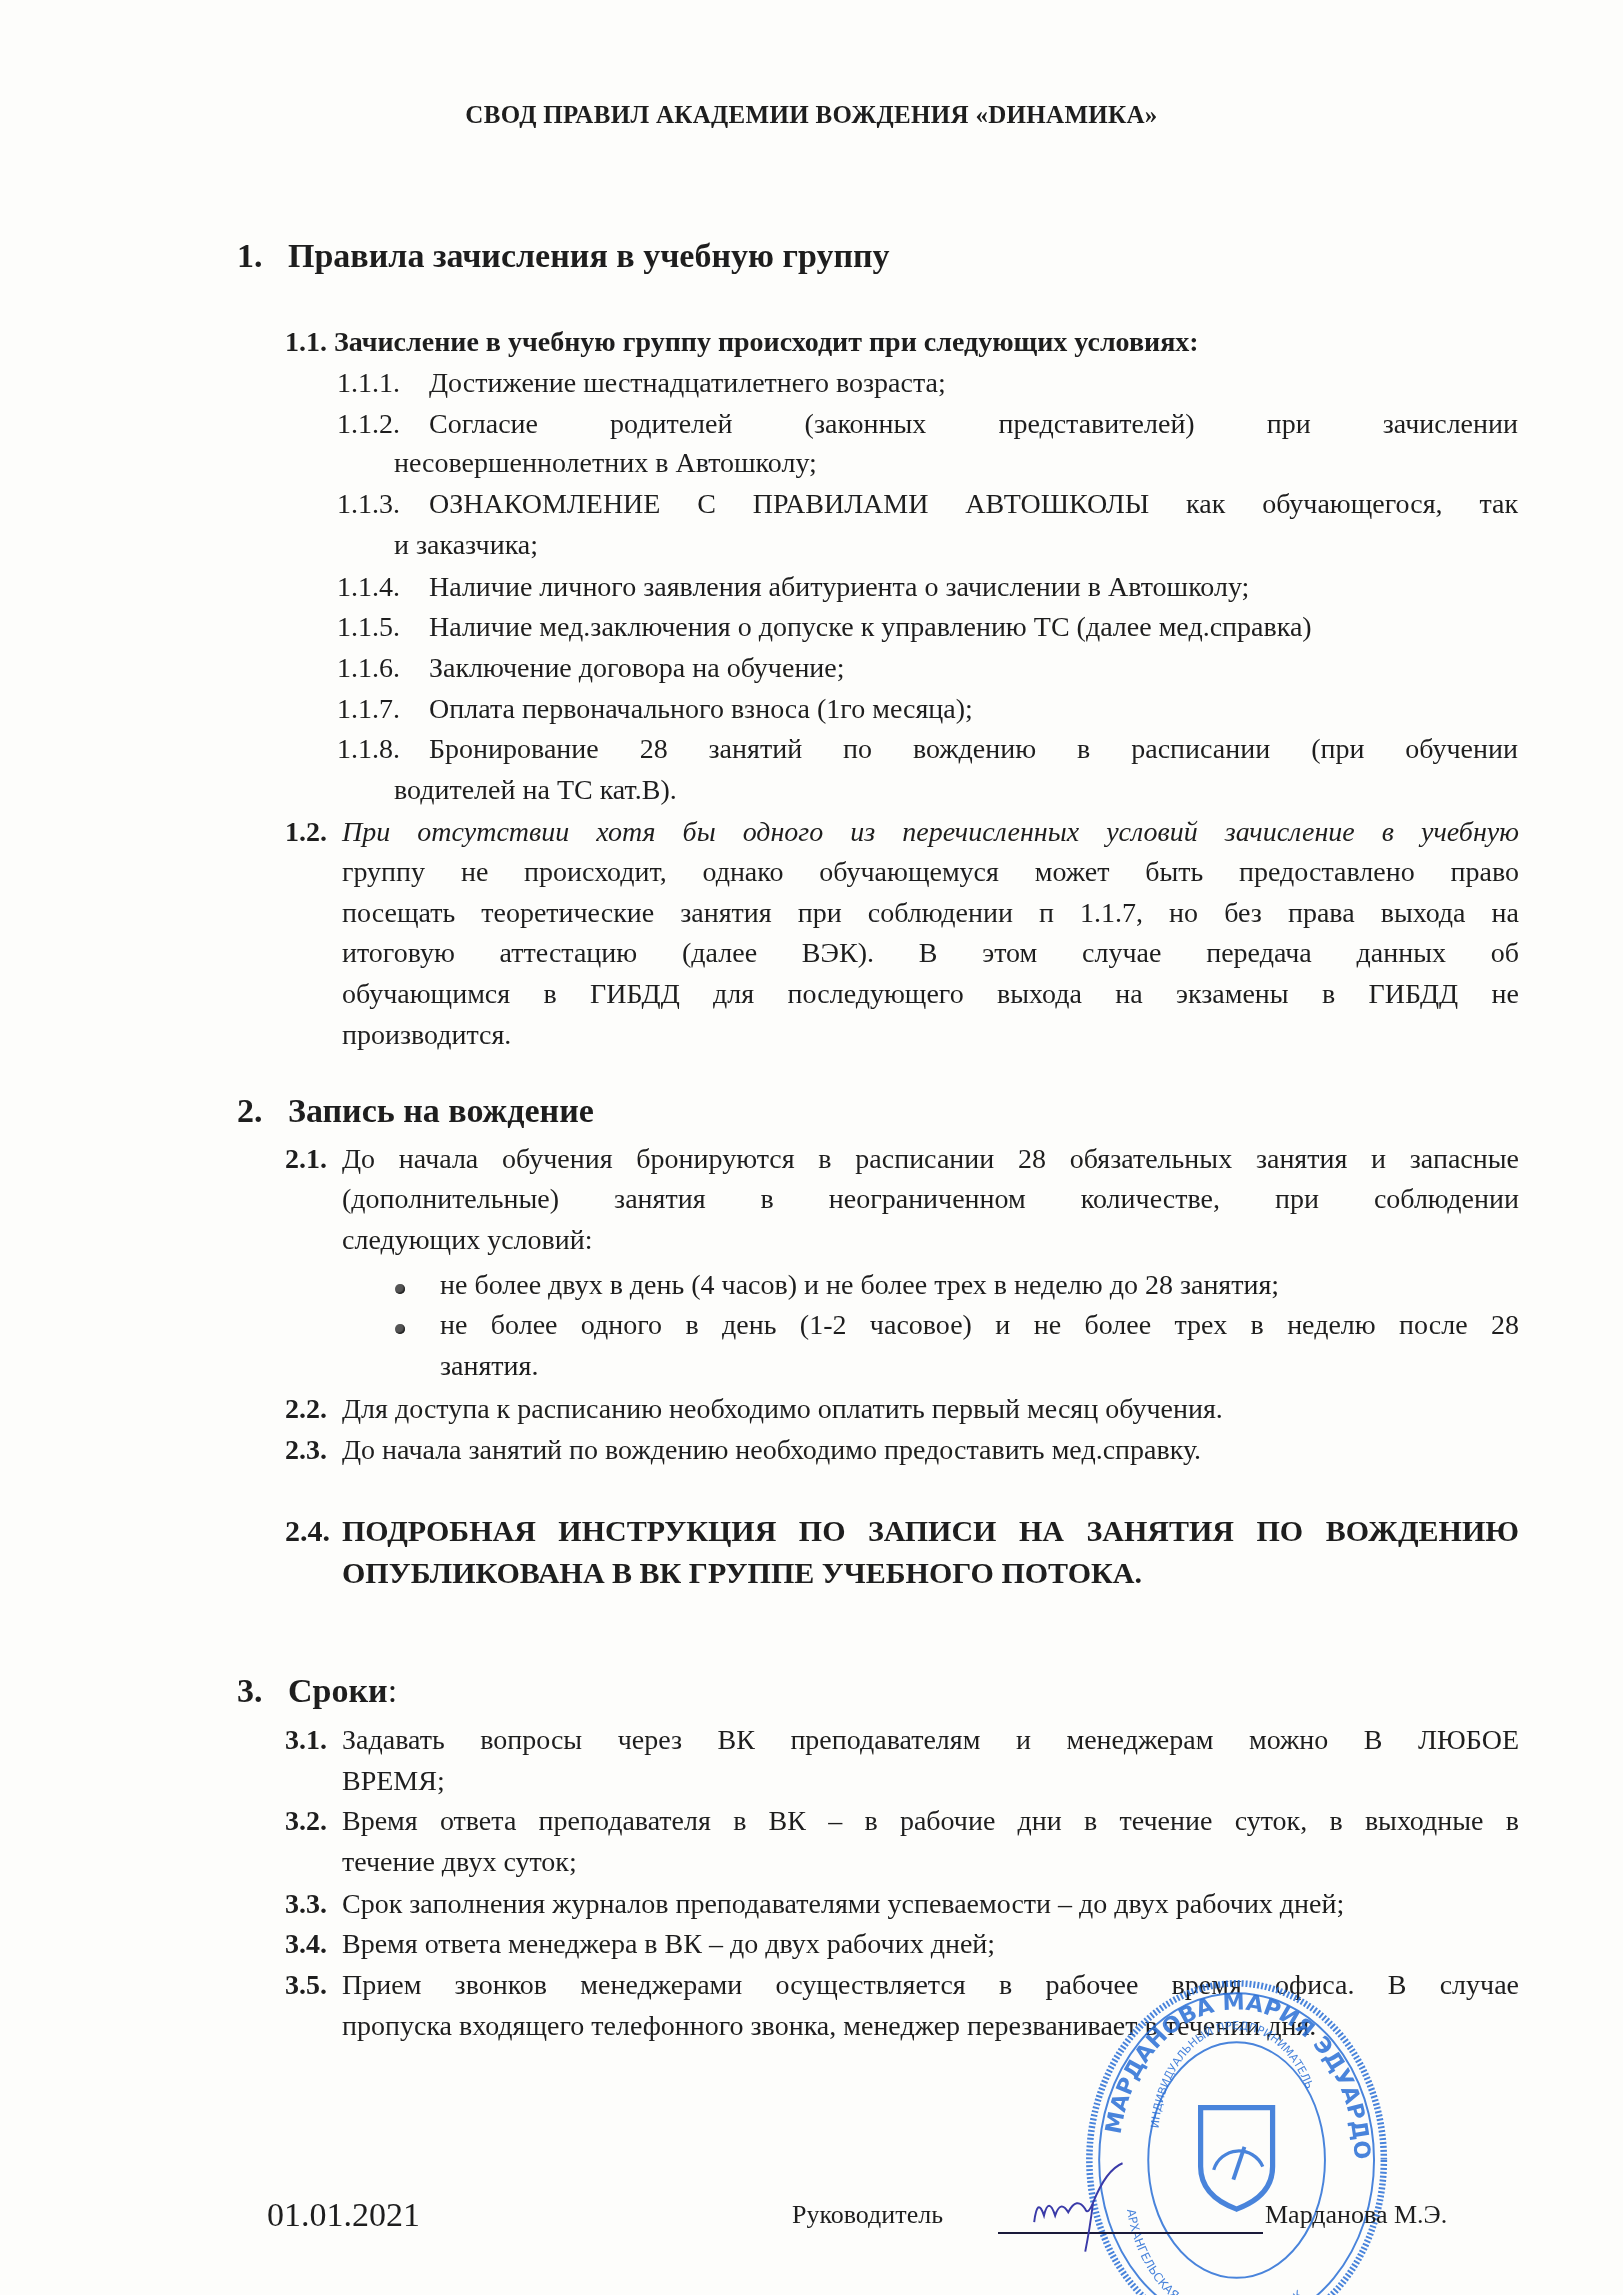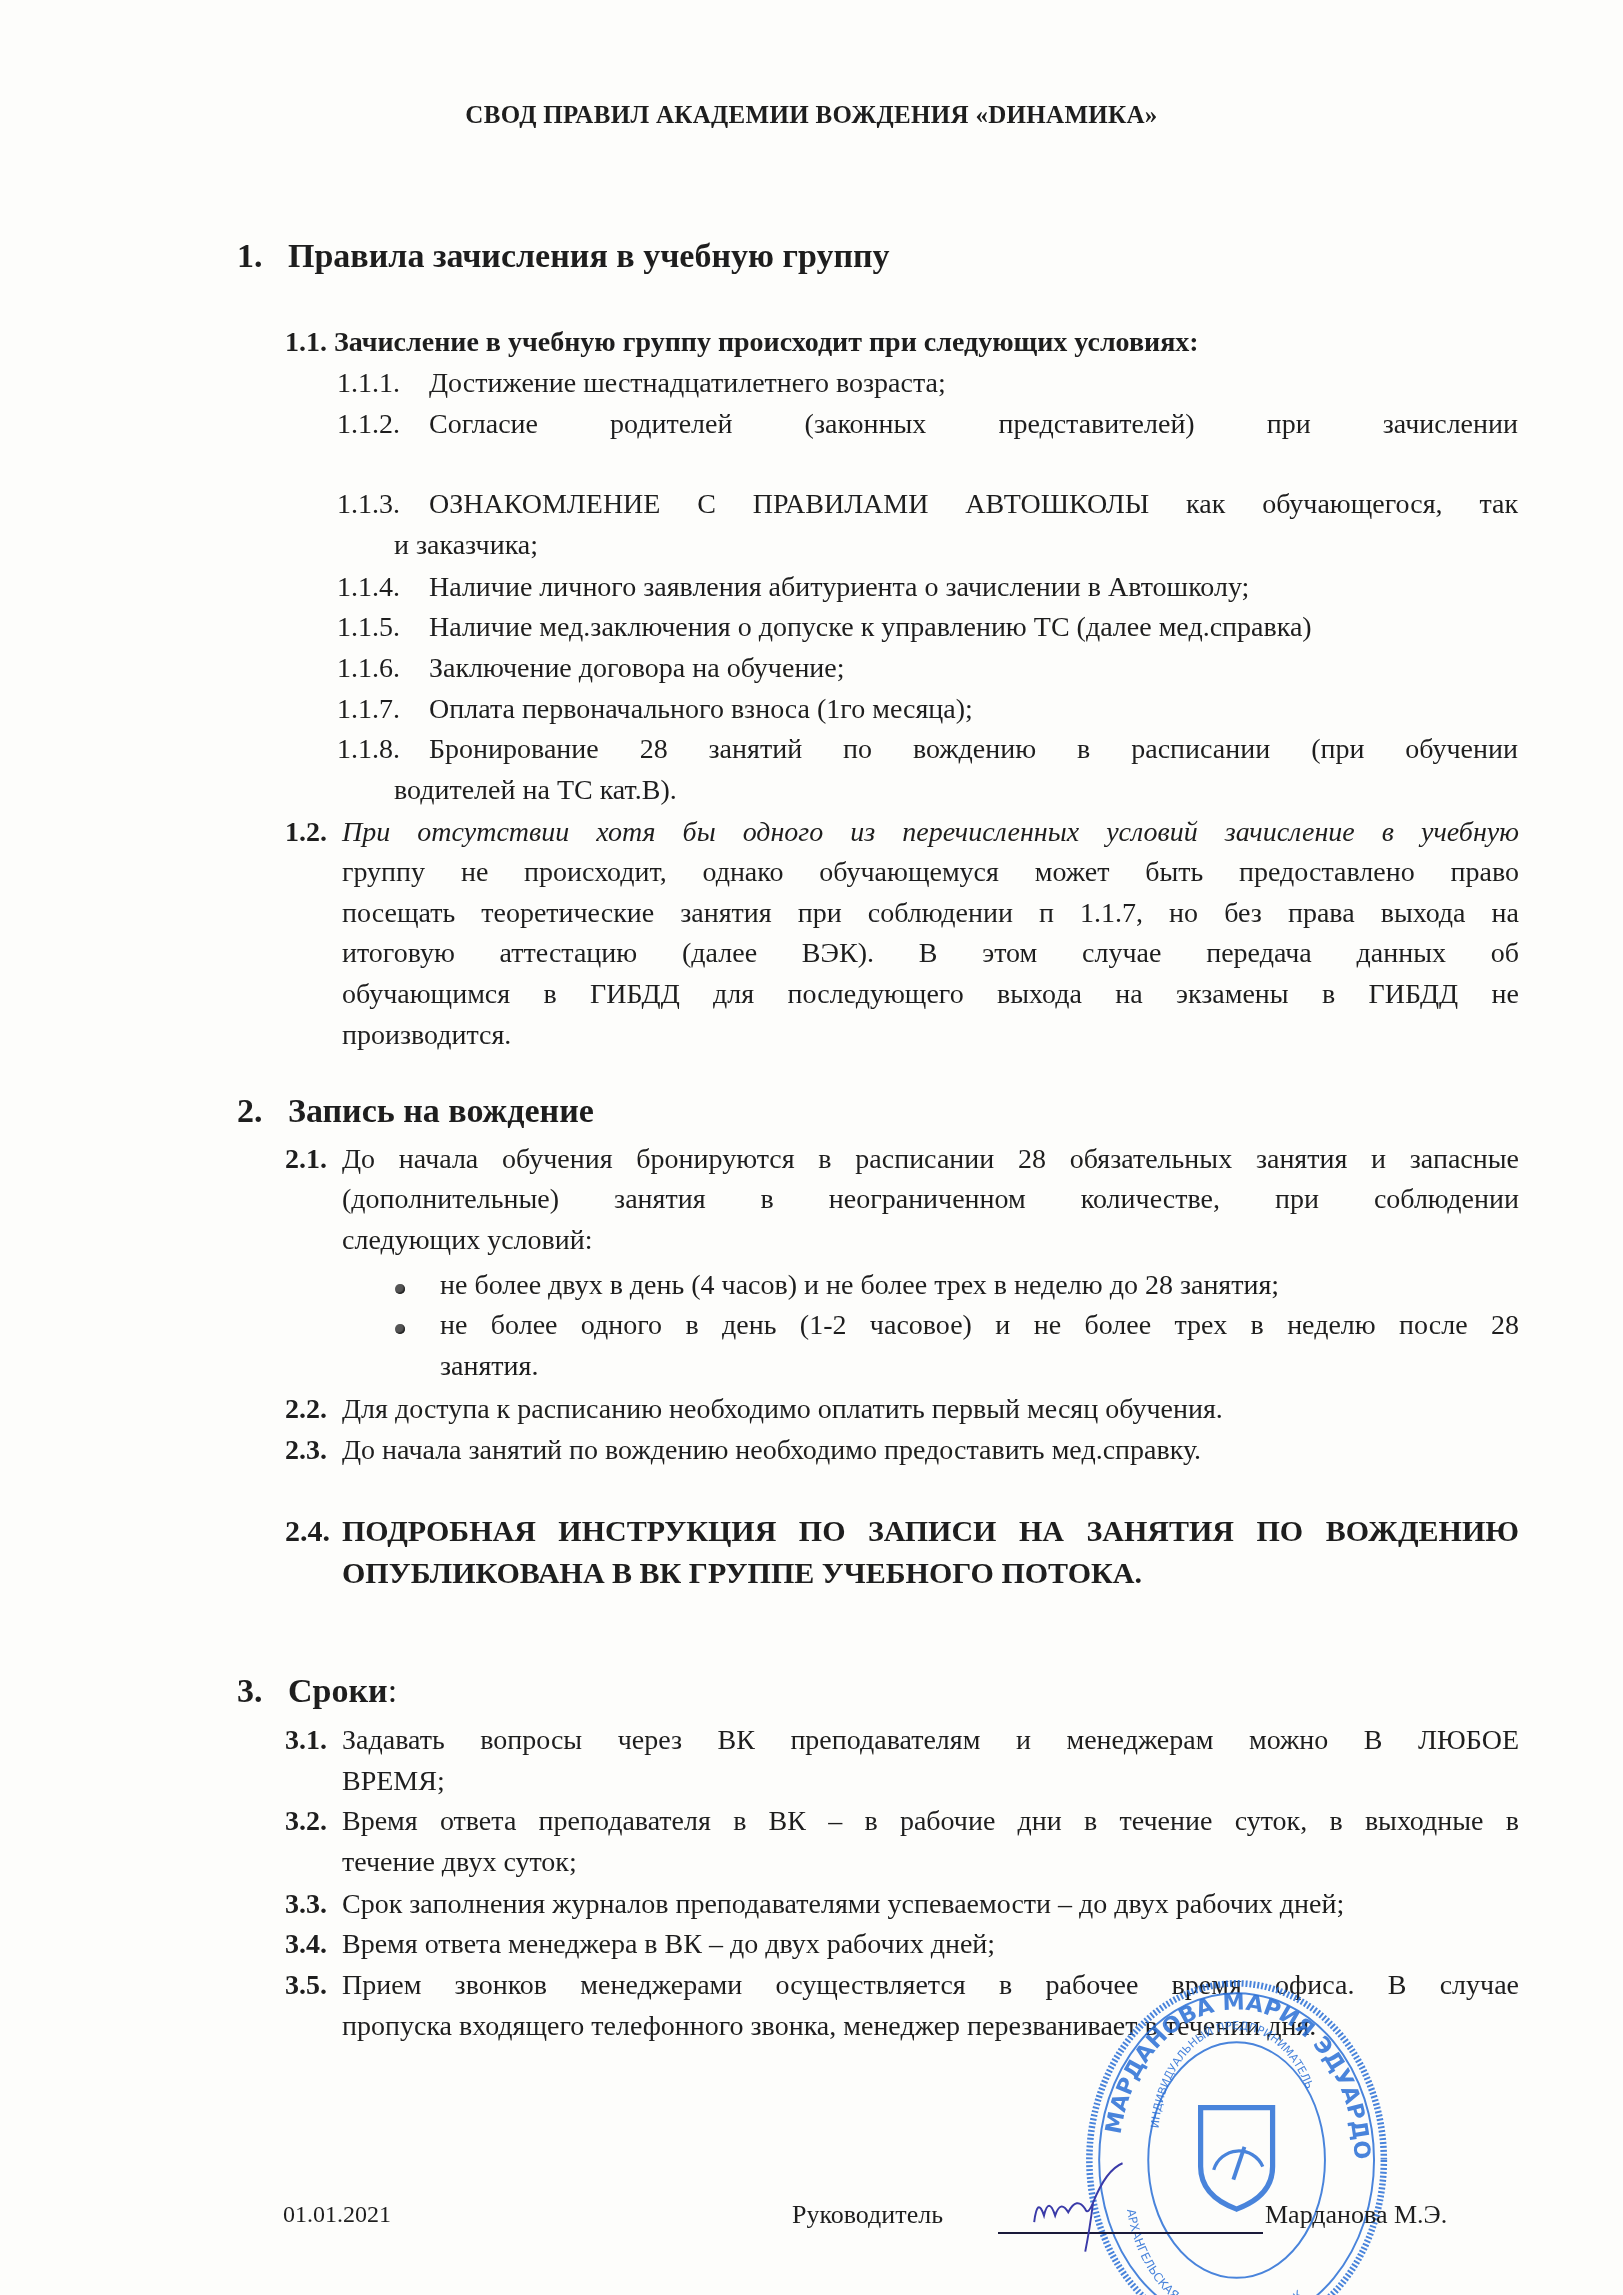--- a/index.html
+++ b/index.html
@@ -47,20 +47,21 @@
   </div>
 
   <div class="row" style="left:337px; top:363px;">
     <span style="display:inline-block;width:92px">1.1.1.</span><span>Достижение шестнадцатилетнего возраста;</span>
   </div>
 
   <div class="row" style="left:337px; top:404px; width:1181px; display:flex; justify-content:space-between;">
     <span style="width:92px;flex:none">1.1.2.</span>
     <span style="flex:1; text-align:justify; text-align-last:justify;">Согласие родителей (законных представителей) при зачислении</span>
   </div>
+  <div class="row" style="left:394px; top:443px;">несовершеннолетних в Автошколу;</div>
 
   <div class="row" style="left:337px; top:484px; width:1181px; display:flex;">
     <span style="width:92px;flex:none">1.1.3.</span>
     <span style="flex:1; text-align:justify; text-align-last:justify;">ОЗНАКОМЛЕНИЕ С ПРАВИЛАМИ АВТОШКОЛЫ как обучающегося, так</span>
   </div>
   <div class="row" style="left:394px; top:525px;">и заказчика;</div>
 
   <div class="row" style="left:337px; top:567px;">
     <span style="display:inline-block;width:92px">1.1.4.</span><span>Наличие личного заявления абитуриента о зачислении в Автошколу;</span>
   </div>
@@ -159,21 +160,21 @@
       <path id="arcBottom" d="M80 330 A170 210 0 0 0 420 330"></path>
       <path id="arcLeft" d="M95 420 A160 220 0 0 1 95 160"></path>
     </defs>
     <g fill="#2a6fd6" opacity="0.85" font-family="DejaVu Sans, sans-serif">
       <text font-size="34" font-weight="bold"><textPath href="#arcTop" startOffset="6%">МАРДАНОВА МАРИЯ ЭДУАРДОВНА</textPath></text>
       <text font-size="17"><textPath href="#arcInner" startOffset="4%">ИНДИВИДУАЛЬНЫЙ ПРЕДПРИНИМАТЕЛЬ</textPath></text>
       <text font-size="18"><textPath href="#arcBottom" startOffset="6%">АРХАНГЕЛЬСКАЯ обл. г.СЕВЕРОДВИНСК</textPath></text>
     </g>
   </svg>
 
-  <div class="row" style="left:283px; top:2195px; font-size:24px;">01.01.2021</div>
+  <div class="row" style="left:267px; top:2195px; font-size:34px;">01.01.2021</div>
   <div class="row" style="left:792px; top:2195px; font-size:26px;">Руководитель</div>
   <div class="sig-line" style="left:998px; top:2232px; width:265px;"></div>
   <svg class="signature" viewBox="0 0 220 160">
     <path d="M40 110 Q45 70 55 100 Q62 70 72 100 Q80 75 92 95 Q105 70 118 90 Q122 100 130 80 Q150 30 175 20 M130 80 Q125 120 118 155" fill="none" stroke="#3a3aa8" stroke-width="3"></path>
   </svg>
   <div class="row" style="left:1265px; top:2195px; font-size:26px;">Марданова М.Э.</div>
 
 </div>
 
 

